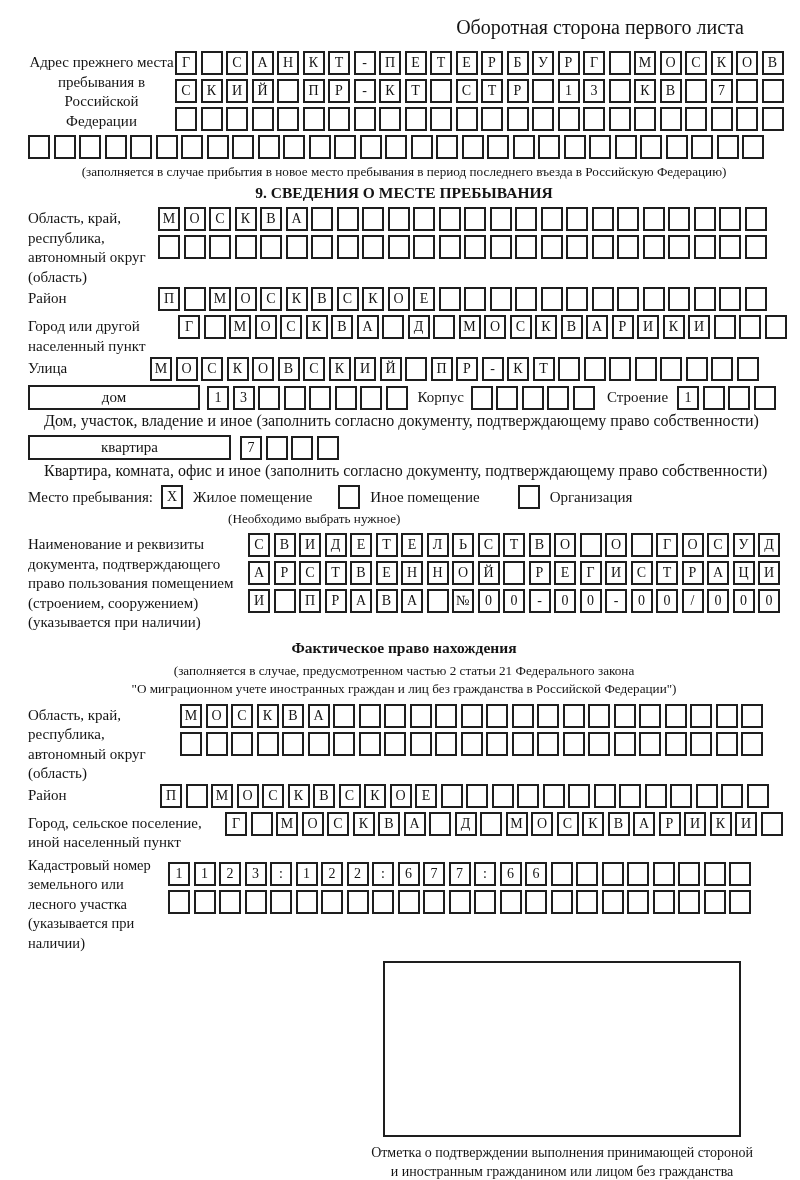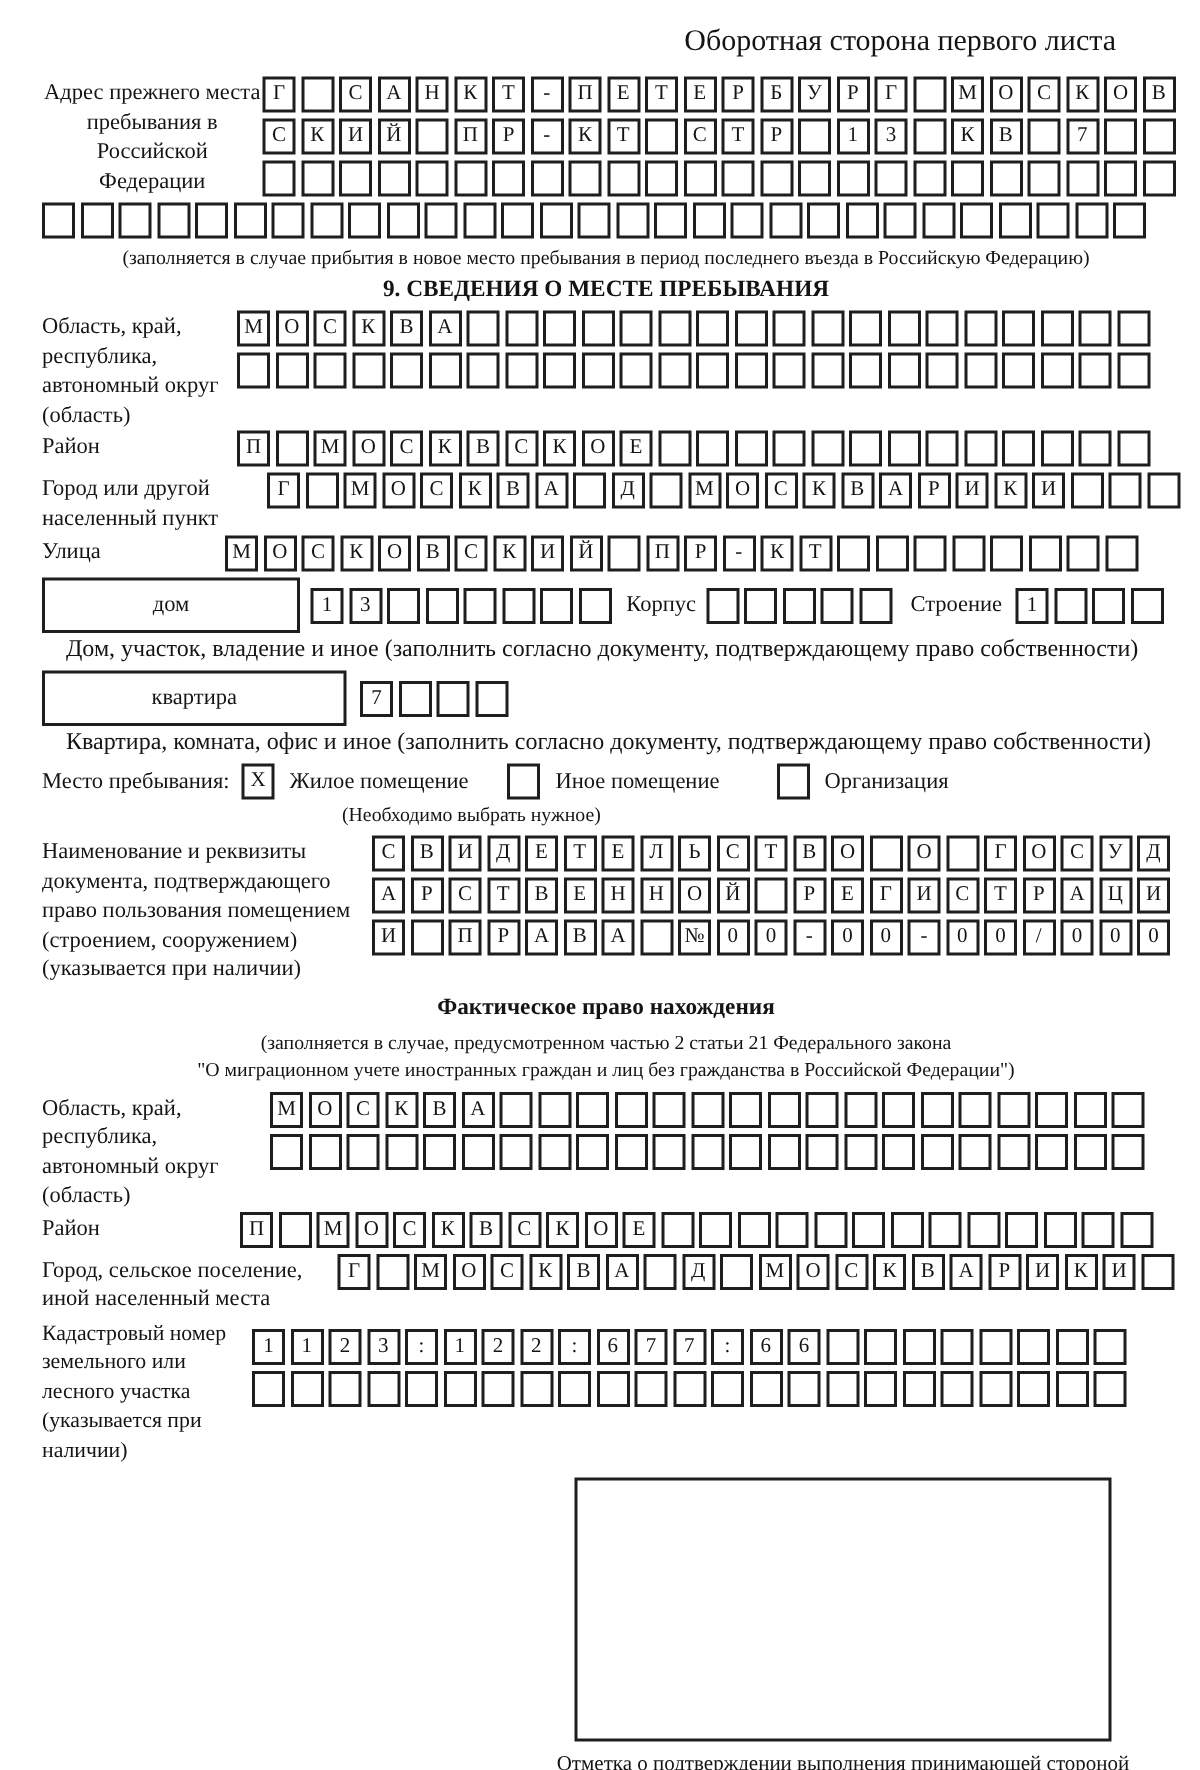--- a/index.html
+++ b/index.html
@@ -16,21 +16,21 @@
   .cell{
     box-sizing:border-box;flex:none;
     width:22px;height:24px;border:2px solid #1e1e1e;background:#fff;
     display:flex;align-items:center;justify-content:center;
     font-size:14px;line-height:1;
   }
   .caption{font-size:13.2px;line-height:18px;text-align:center;}
   .caption-left{font-size:16px;line-height:18px;text-align:left;margin:1px 0 5px 16px;}
   .h2{font-weight:bold;text-align:center;font-size:15.5px;margin:3px 0 5px 0;}
   .named-box{
-    box-sizing:border-box;flex:none;height:37px;border:2px solid #1e1e1e;
+    box-sizing:border-box;flex:none;height:25px;border:2px solid #1e1e1e;
     display:flex;align-items:center;justify-content:center;font-size:15px;
   }
   .w147{width:147px;text-align:center;} .w130{width:130px;} .w150{width:150px;} .w122{width:122px;}
   .w220{width:220px;} .w152{width:152px;} .w132{width:132px;} .w197{width:197px;}
   .w140{width:140px;font-size:14.5px;}
   .dom-row{display:flex;align-items:center;margin-bottom:2px;}
   .dom-row .cells{margin-bottom:0;}
   .inline-lbl{font-size:15px;flex:none;text-align:right;}
   .mesto-row{display:flex;align-items:center;font-size:15px;margin-top:0;}
   .mesto-row .cell{margin:0 10px 0 8px;}
@@ -534,21 +534,21 @@
         <span class="cell"></span>
         <span class="cell"></span>
         <span class="cell"></span>
         <span class="cell"></span>
         <span class="cell"></span>
         <span class="cell"></span>
       </div>
   </div>
 
   <div class="flexrow" style="min-height:42px">
-    <div class="lbl w197">Город, сельское поселение, иной населенный места</div>
+    <div class="lbl w197">Город, сельское поселение, иной населенный пункт</div>
     <div class="cells">
         <span class="cell">Г</span>
         <span class="cell"></span>
         <span class="cell">М</span>
         <span class="cell">О</span>
         <span class="cell">С</span>
         <span class="cell">К</span>
         <span class="cell">В</span>
         <span class="cell">А</span>
         <span class="cell"></span>

